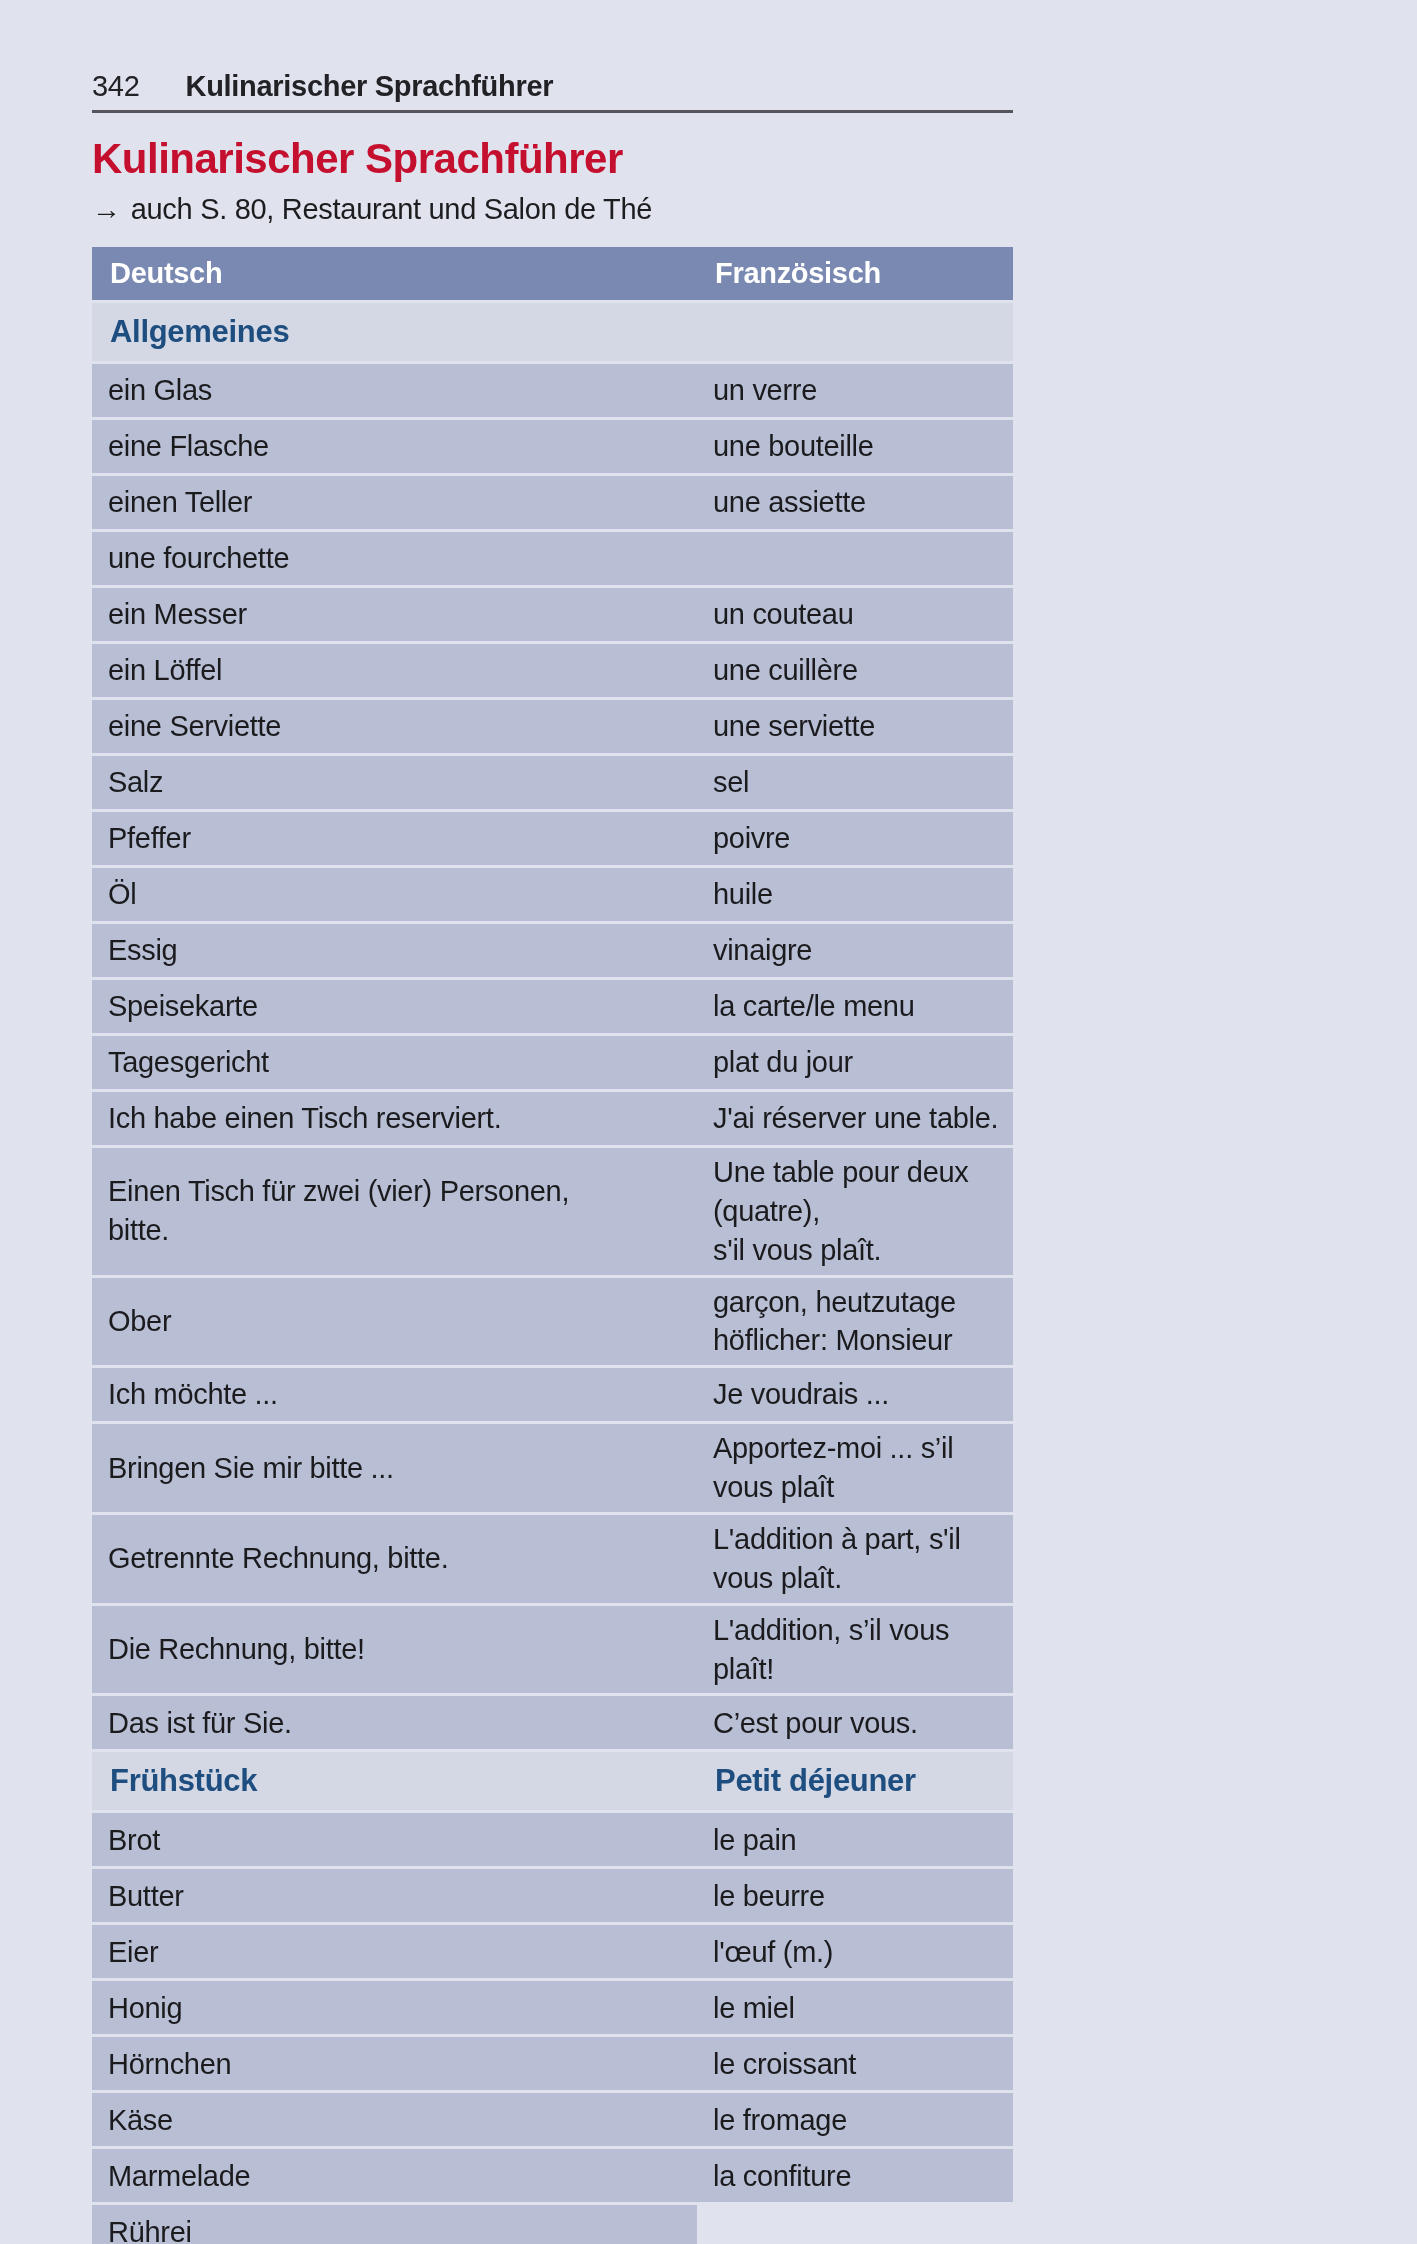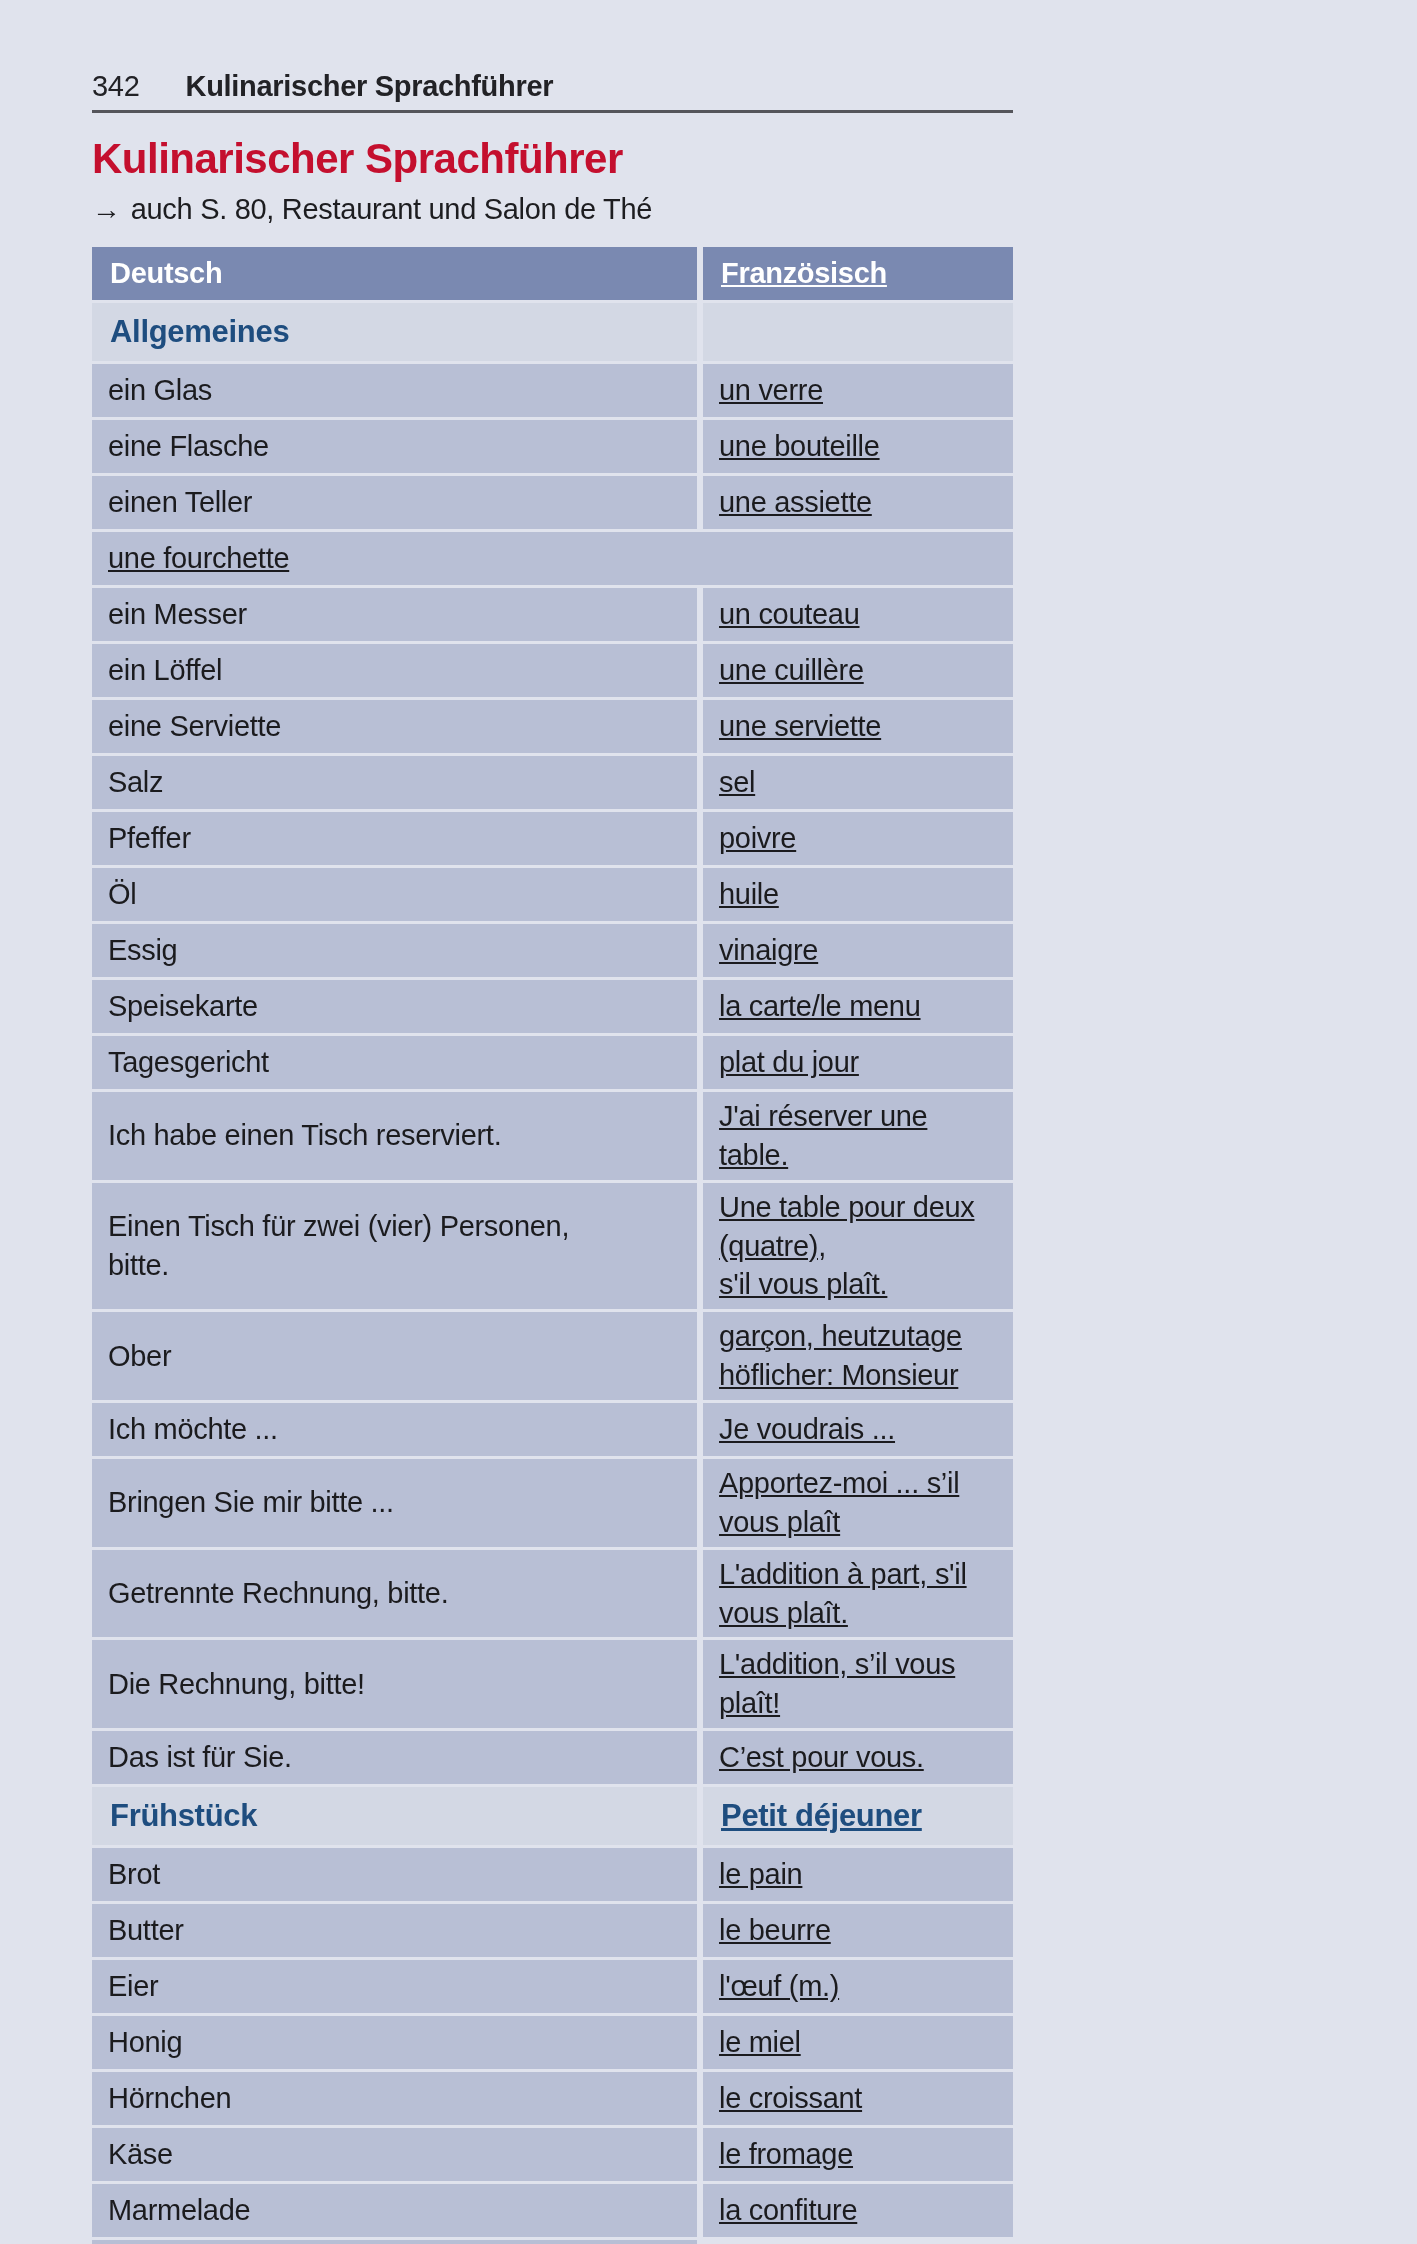--- a/index.html
+++ b/index.html
@@ -54,31 +54,30 @@
 
   
   .phrase-table {
     margin-top: 21px;
     display: flex;
     flex-direction: column;
     gap: 3px;
   }
   .row {
     display: flex;
-    gap: 6px;
   }
   .cell {
     box-sizing: border-box;
     display: flex;
     align-items: center;
     padding: 5px 14px 5px 18px;
     white-space: pre-line;
   }
   .cell.de { width: 605px; flex: none; }
-  .cell.fr { flex: 1; text-decoration: underline; }
+  .cell.fr { flex: 1; }
 
   .thead .cell {
     background: var(--header-bg, #7a89b1);
     color: #ffffff;
     font-weight: 700;
     font-size: 29px;
     letter-spacing: -0.3px;
     min-height: 53px;
   }
   .section-row .cell {

